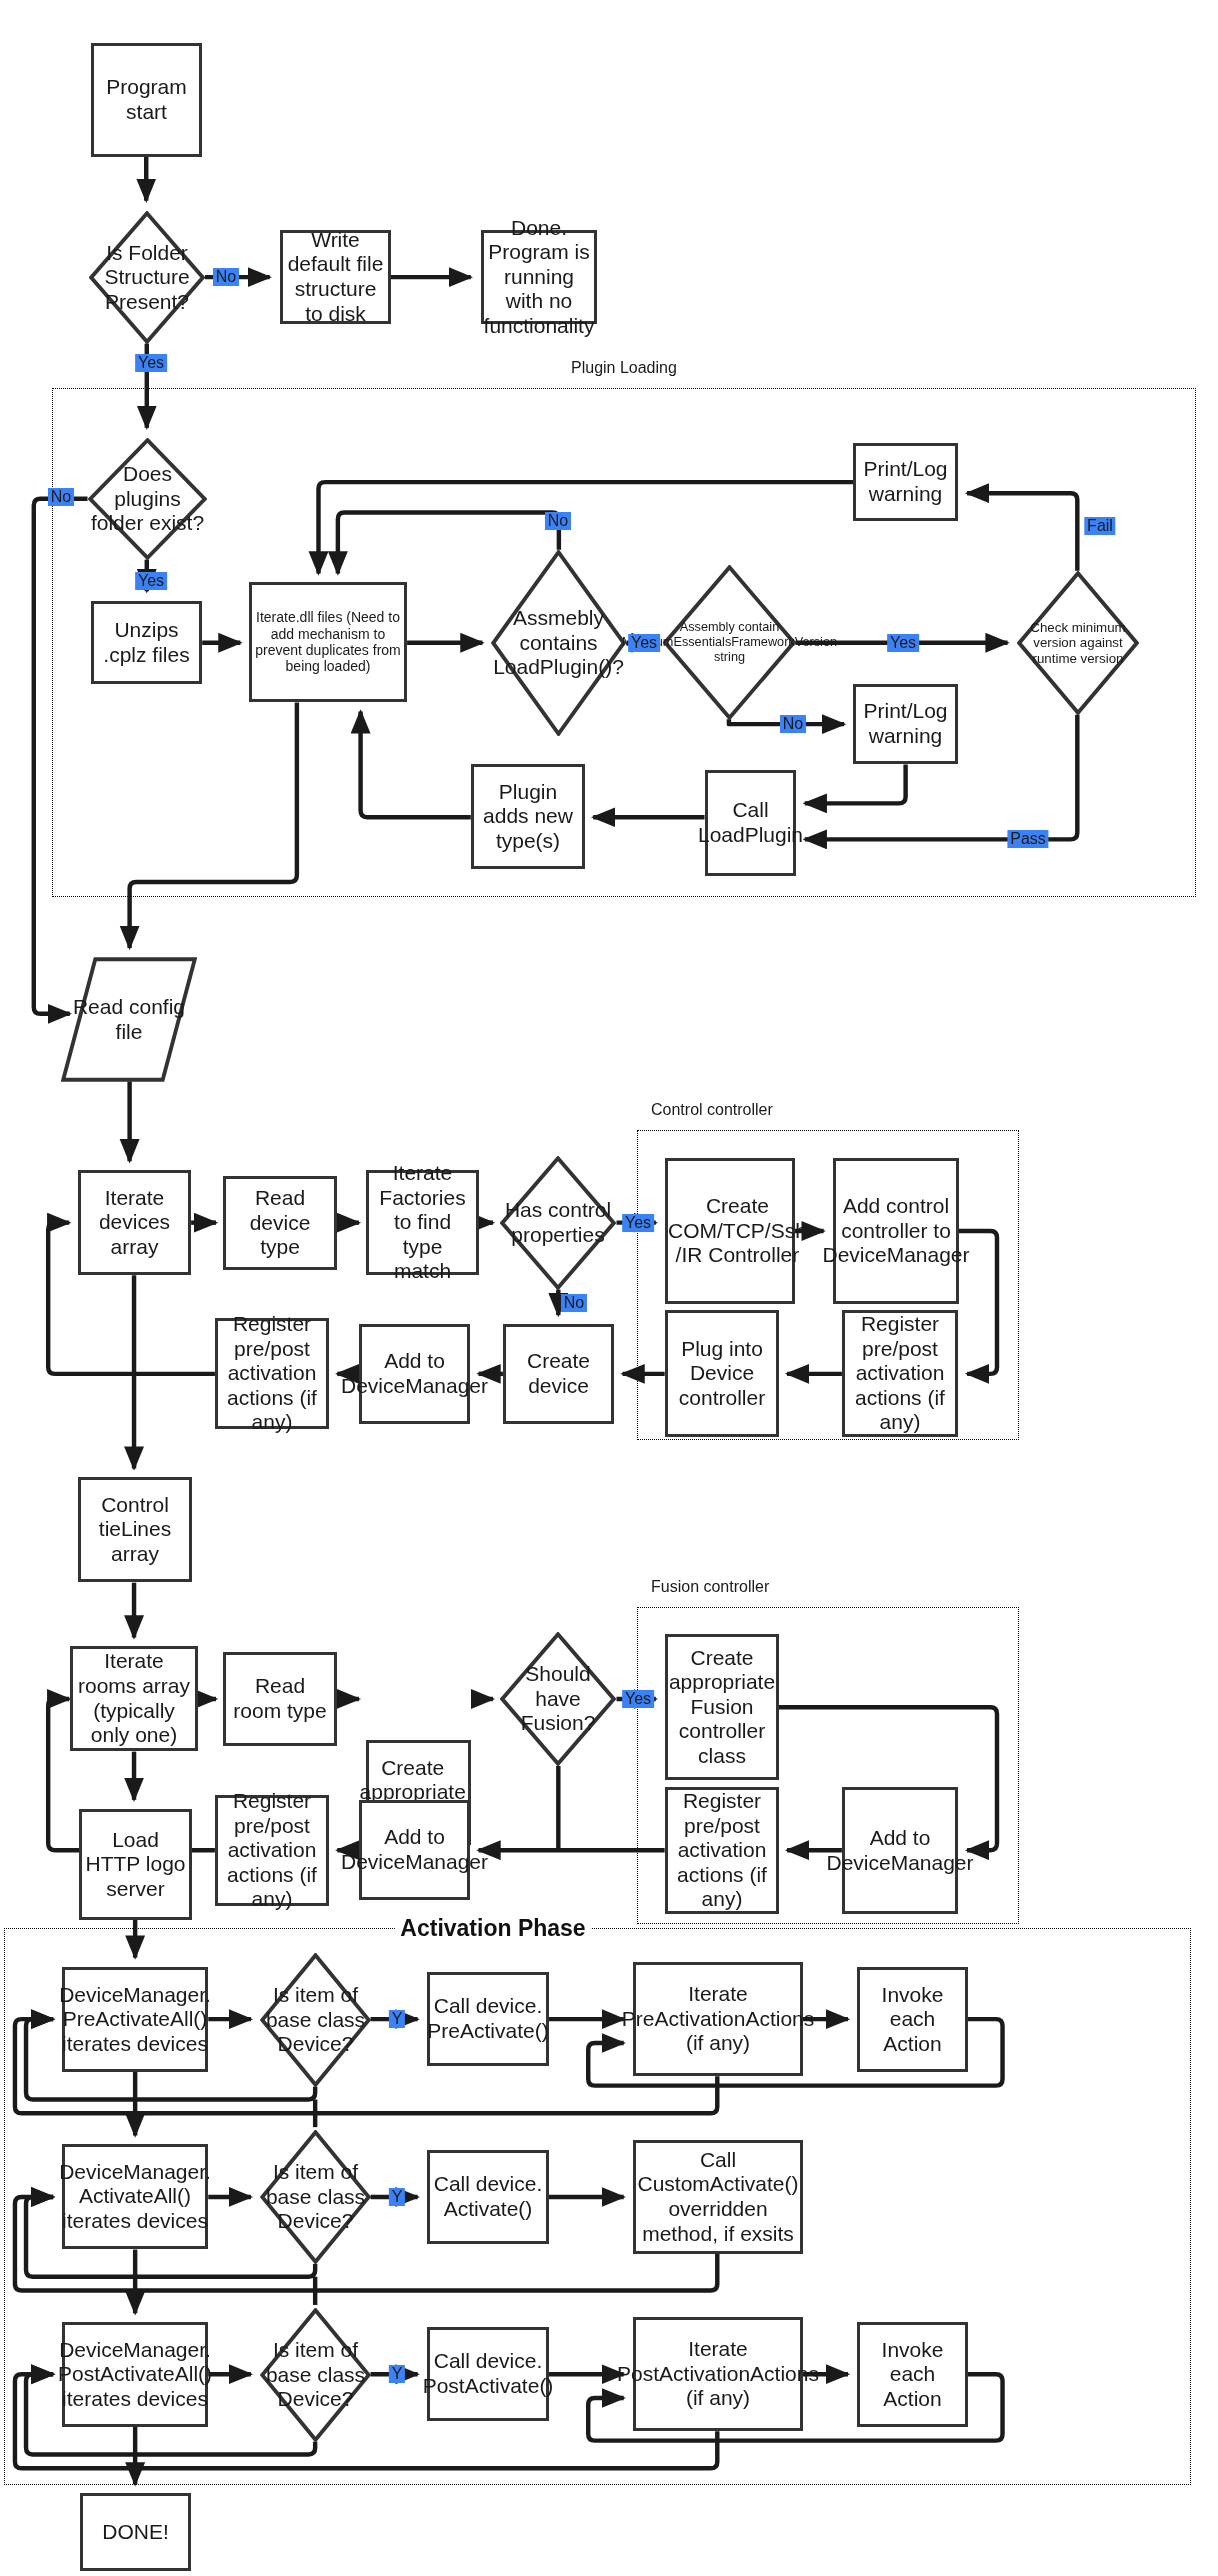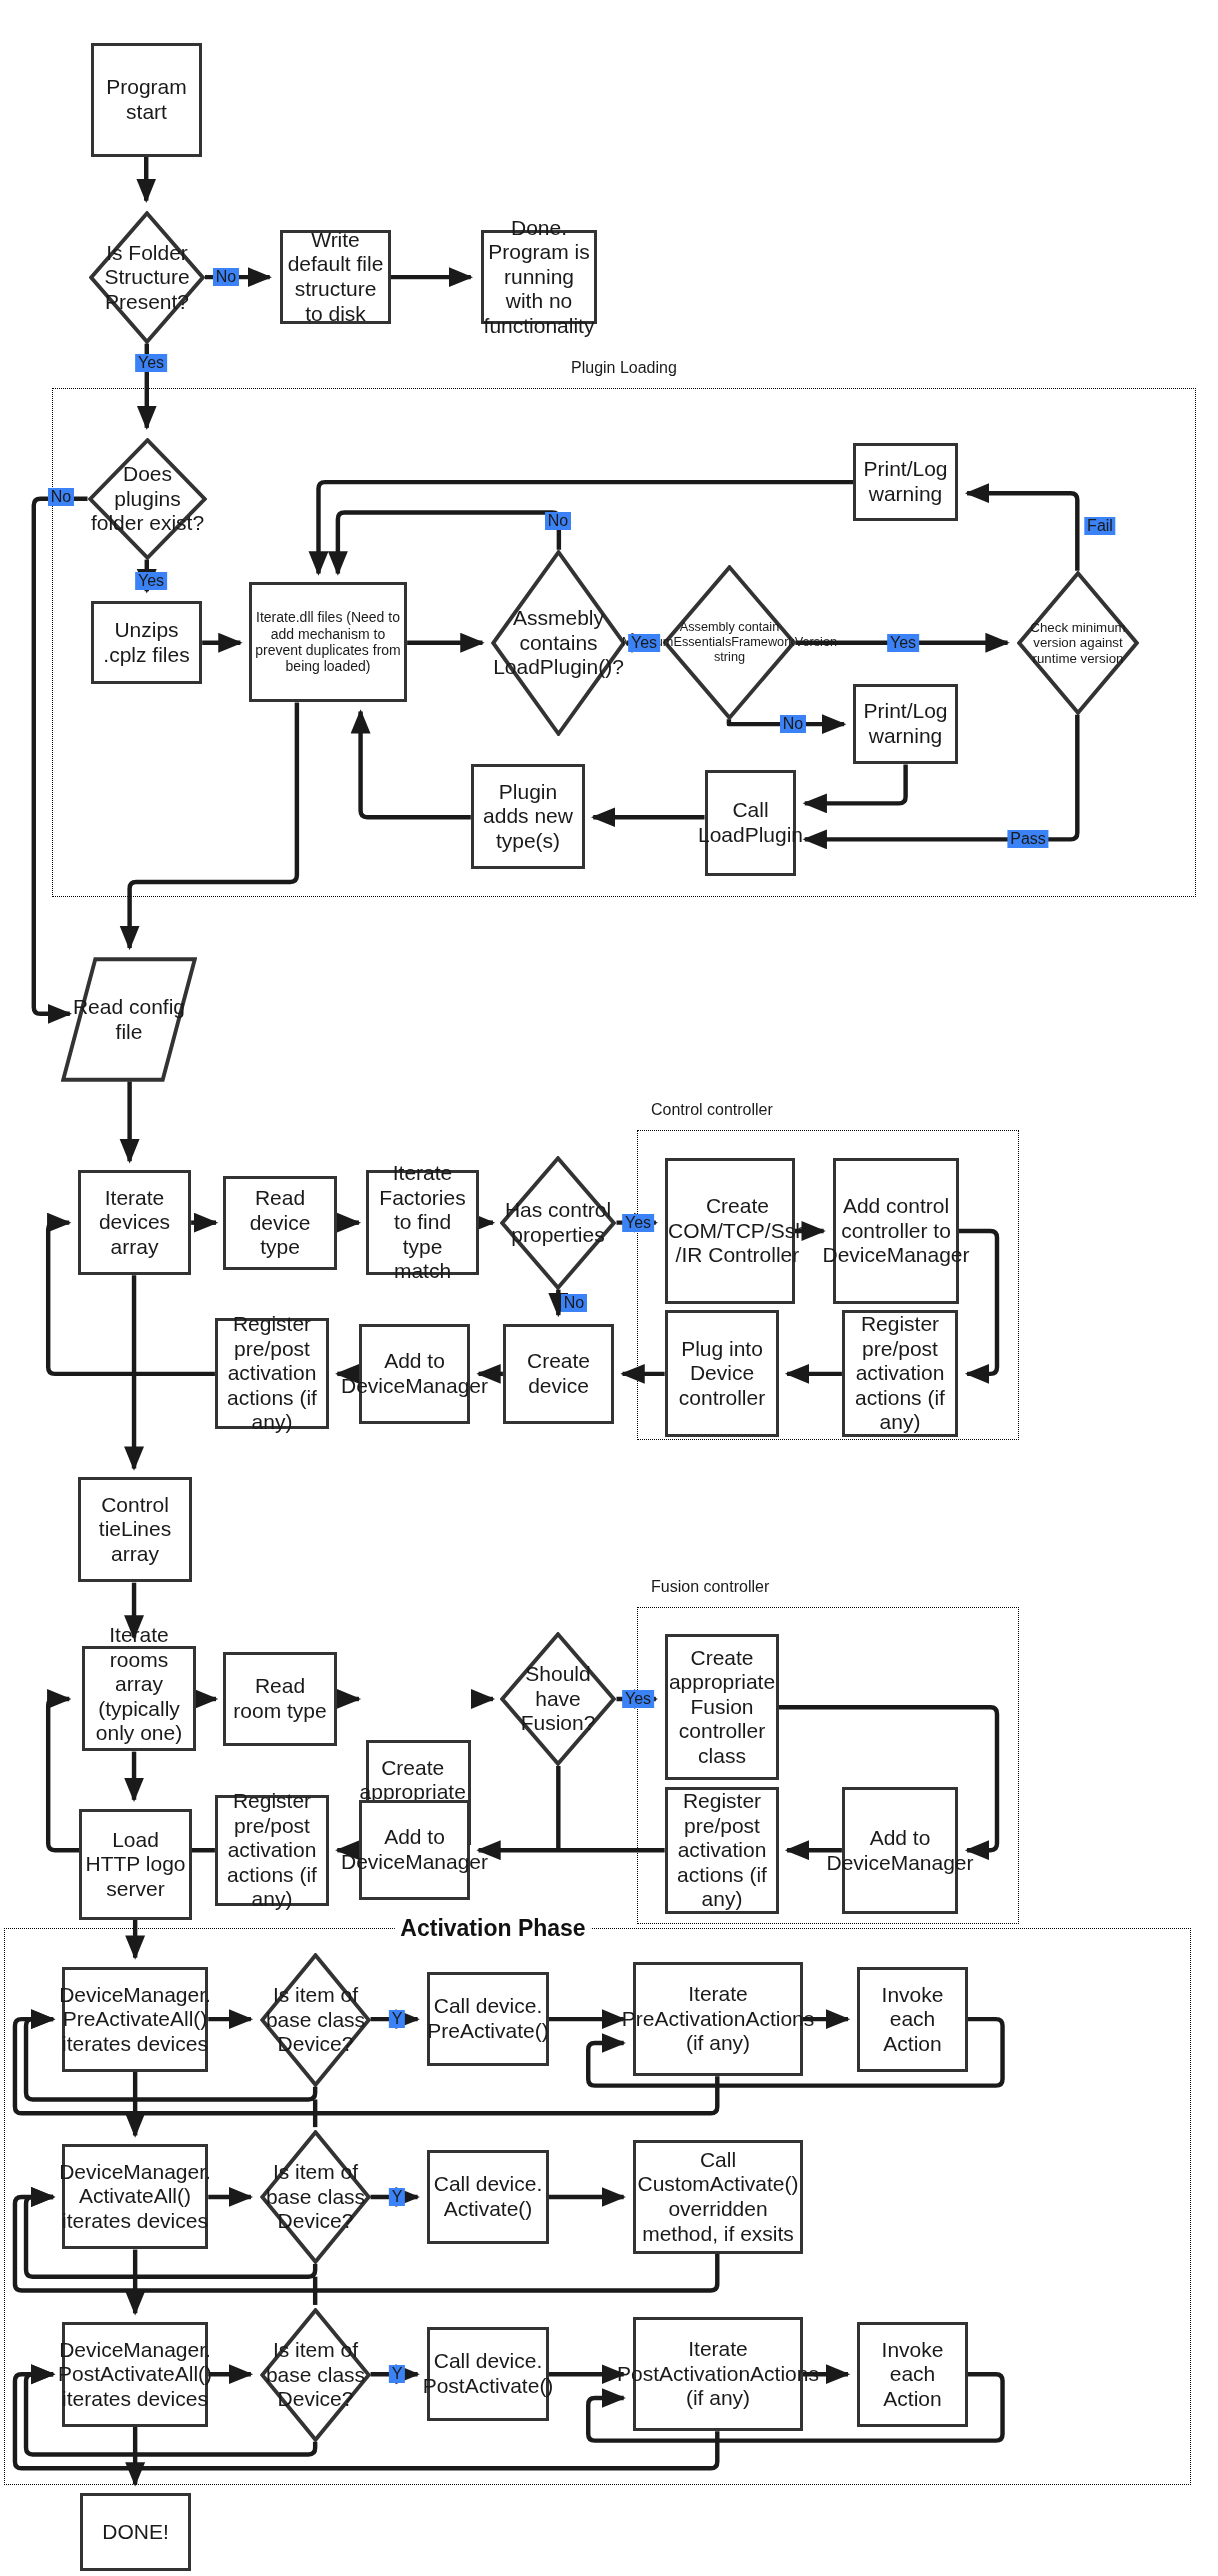--- a/index.html
+++ b/index.html
@@ -226,21 +226,21 @@
       <span>Add to DeviceManager</span>
     </div>
   <div class="node rect" style="left:215px;top:1318px;width:114px;height:111px;">
       <span>Register pre/post activation actions (if any)</span>
     </div>
 
   <div class="node rect" style="left:78px;top:1477px;width:114px;height:105px;">
       <span>Control tieLines array</span>
     </div>
 
-  <div class="node rect" style="left:82px;top:1646px;width:114px;height:105px;align-items:flex-end;">
+  <div class="node rect" style="left:70px;top:1646px;width:128px;height:105px;">
       <span>Iterate rooms array (typically only one)</span>
     </div>
   <div class="node rect" style="left:223px;top:1652px;width:114px;height:94px;">
       <span>Read room type</span>
     </div>
   <div class="node rect" style="left:366px;top:1740px;width:105px;height:105px;justify-content:flex-end;">
       <span>Create appropriate room class</span>
     </div>
 
   <div class="node shape" style="left:500px;top:1632px;width:116px;height:134px;">

